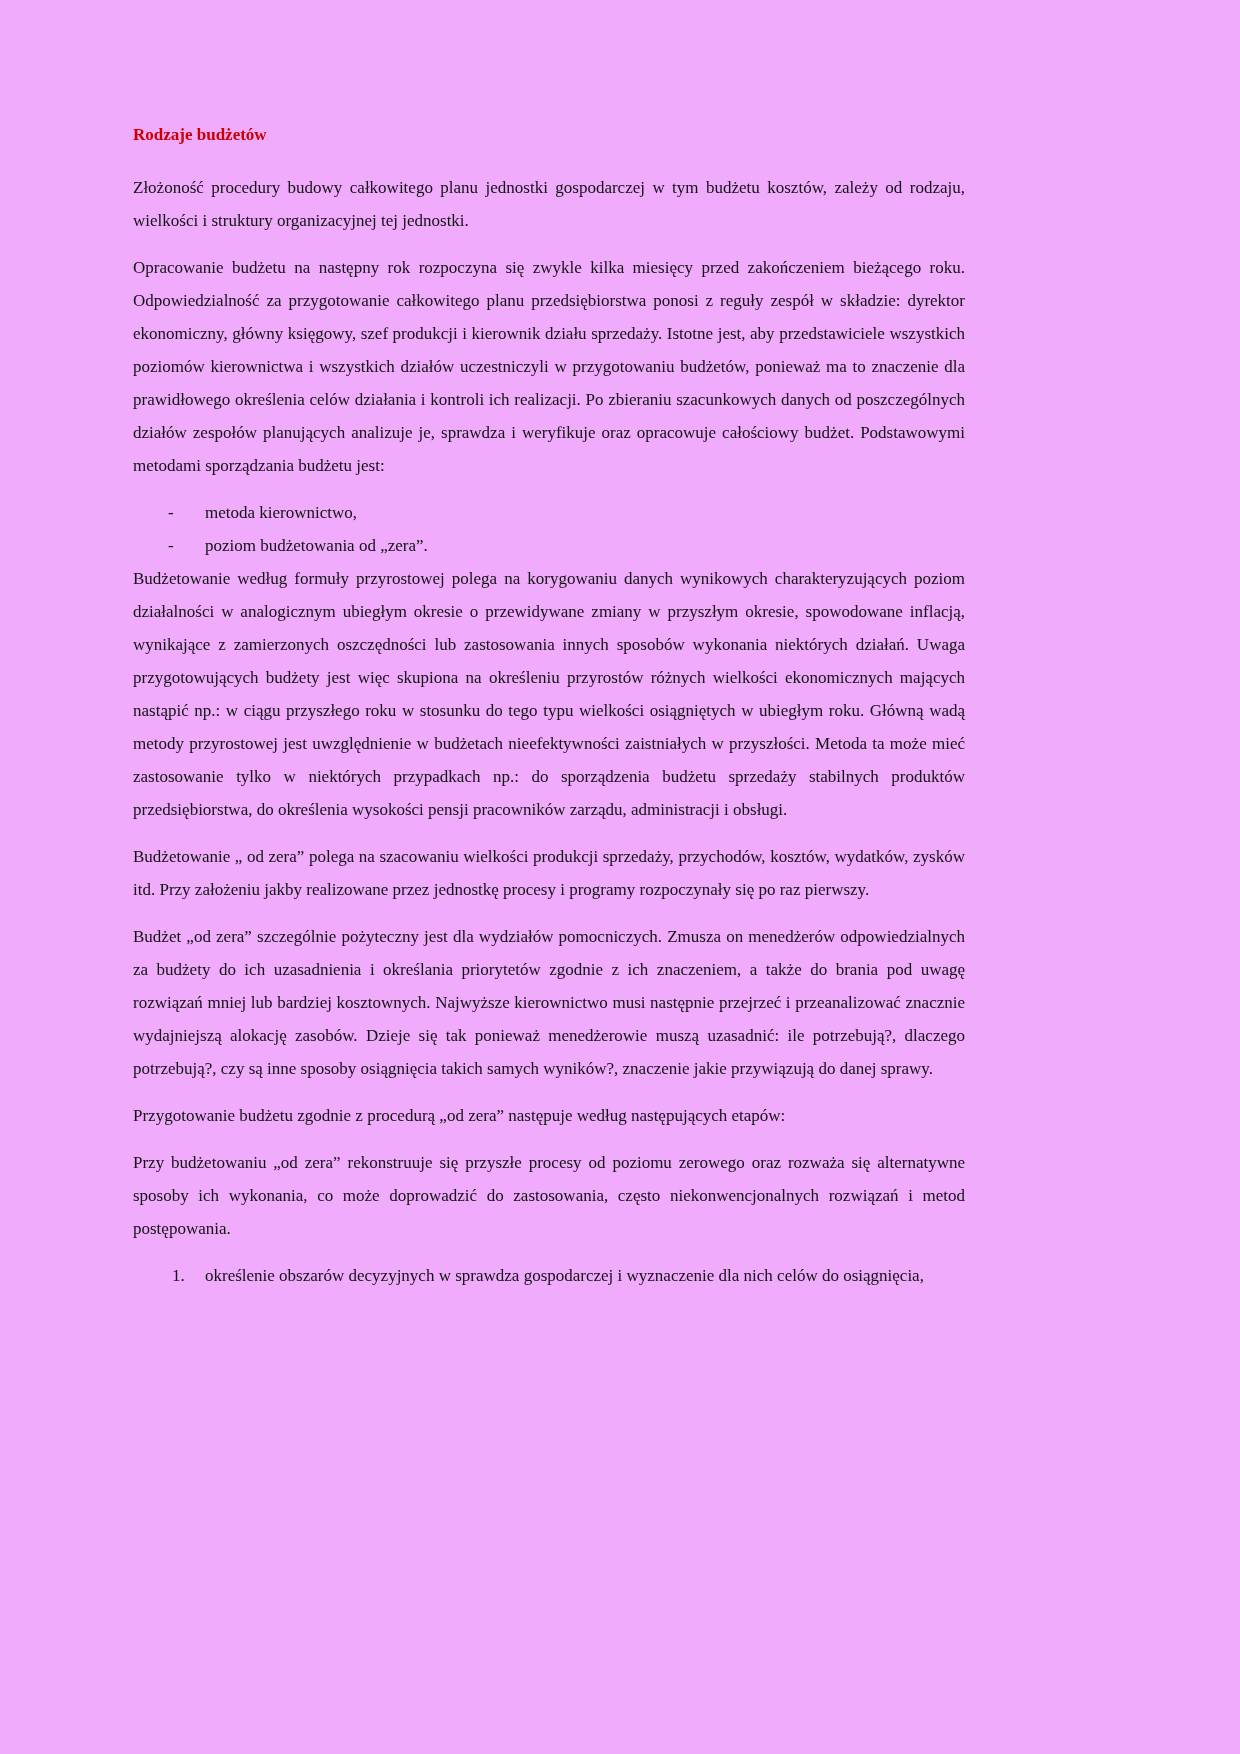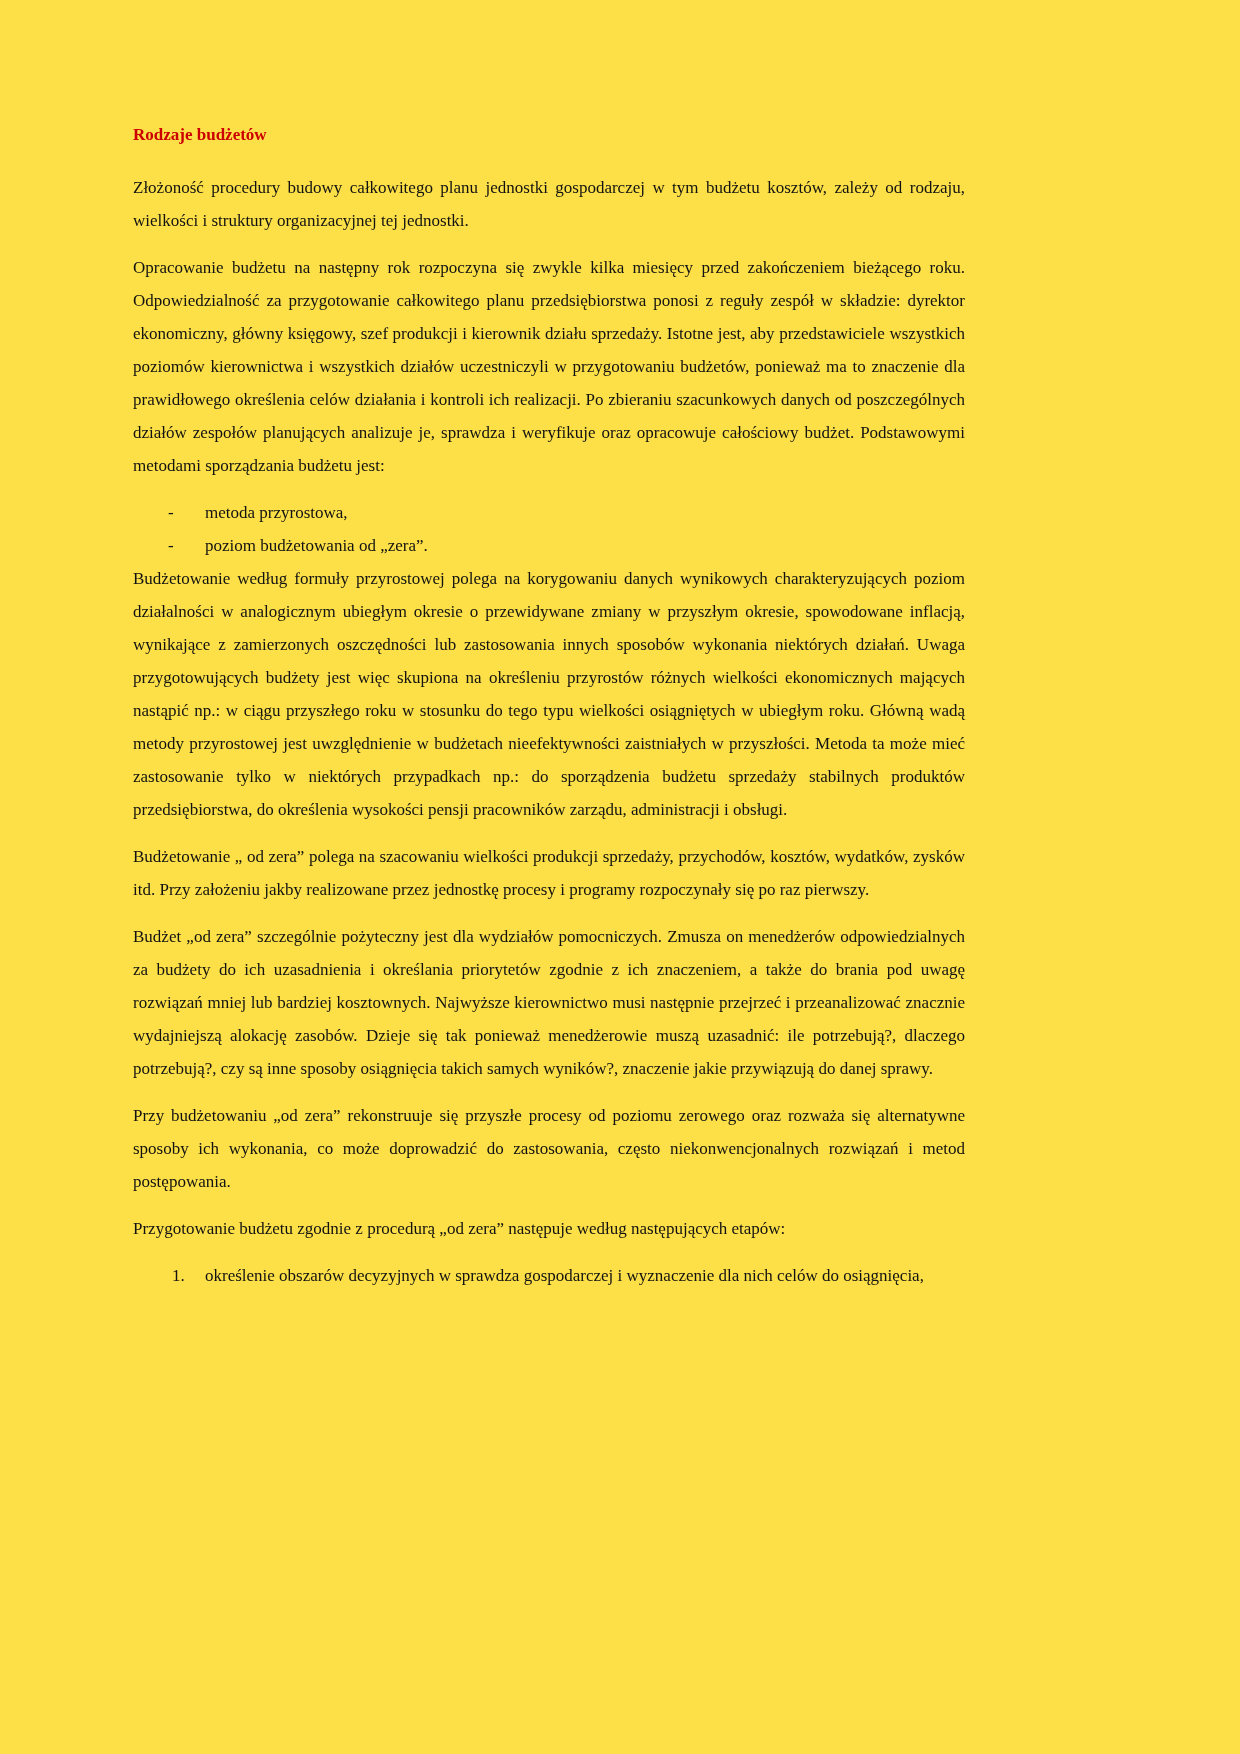--- a/index.html
+++ b/index.html
@@ -5,21 +5,21 @@
   html, body {
     margin: 0;
     padding: 0;
     background: #ffffff;
   }
   .page {
     position: relative;
     width: 1240px;
     height: 1754px;
     margin: 0 auto;
-    background: #fde047;
+    background: #f0abfc;
     box-sizing: border-box;
     padding: 118px 262px 60px 133px;
     font-family: "Liberation Serif", "DejaVu Serif", serif;
     font-size: 17px;
     line-height: 33px;
     color: #121212;
     overflow: hidden;
   }
   .doc-title {
     margin: 0 0 20px 0;
@@ -73,37 +73,37 @@
 
   <h1 class="doc-title">Rodzaje budżetów</h1>
 
   <p class="para">Złożoność procedury budowy całkowitego planu jednostki gospodarczej w tym budżetu kosztów, zależy od rodzaju, wielkości i struktury organizacyjnej tej jednostki.</p>
 
   <p class="para">Opracowanie budżetu na następny rok rozpoczyna się zwykle kilka miesięcy przed zakończeniem bieżącego roku. Odpowiedzialność za przygotowanie całkowitego planu przedsiębiorstwa ponosi z reguły zespół w składzie: dyrektor ekonomiczny, główny księgowy, szef produkcji i kierownik działu sprzedaży. Istotne jest, aby przedstawiciele wszystkich poziomów kierownictwa i wszystkich działów uczestniczyli w przygotowaniu budżetów, ponieważ ma to znaczenie dla prawidłowego określenia celów działania i kontroli ich realizacji. Po zbieraniu szacunkowych danych od poszczególnych działów zespołów planujących analizuje je, sprawdza i weryfikuje oraz opracowuje całościowy budżet. Podstawowymi metodami sporządzania budżetu jest:</p>
 
   <ul class="dash-list">
     <li class="li-row">
       <span class="marker">-</span>
-      <span class="li-text">metoda przyrostowa,</span>
+      <span class="li-text">metoda kierownictwo,</span>
     </li>
     <li class="li-row">
       <span class="marker">-</span>
       <span class="li-text">poziom budżetowania od „zera”.</span>
     </li>
   </ul>
 
   <p class="para">Budżetowanie według formuły przyrostowej polega na korygowaniu danych wynikowych charakteryzujących poziom działalności w analogicznym ubiegłym okresie o przewidywane zmiany w przyszłym okresie, spowodowane inflacją, wynikające z zamierzonych oszczędności lub zastosowania innych sposobów wykonania niektórych działań. Uwaga przygotowujących budżety jest więc skupiona na określeniu przyrostów różnych wielkości ekonomicznych mających nastąpić np.: w ciągu przyszłego roku w stosunku do tego typu wielkości osiągniętych w ubiegłym roku. Główną wadą metody przyrostowej jest uwzględnienie w budżetach nieefektywności zaistniałych w przyszłości. Metoda ta może mieć zastosowanie tylko w niektórych przypadkach np.: do sporządzenia budżetu sprzedaży stabilnych produktów przedsiębiorstwa, do określenia wysokości pensji pracowników zarządu, administracji i obsługi.</p>
 
   <p class="para">Budżetowanie „ od zera” polega na szacowaniu wielkości produkcji sprzedaży, przychodów, kosztów, wydatków, zysków itd. Przy założeniu jakby realizowane przez jednostkę procesy i programy rozpoczynały się po raz pierwszy.</p>
 
   <p class="para">Budżet „od zera” szczególnie pożyteczny jest dla wydziałów pomocniczych. Zmusza on menedżerów odpowiedzialnych za budżety do ich uzasadnienia i określania priorytetów zgodnie z ich znaczeniem, a także do brania pod uwagę rozwiązań mniej lub bardziej kosztownych. Najwyższe kierownictwo musi następnie przejrzeć i przeanalizować znacznie wydajniejszą alokację zasobów. Dzieje się tak ponieważ menedżerowie muszą uzasadnić: ile potrzebują?, dlaczego potrzebują?, czy są inne sposoby osiągnięcia takich samych wyników?, znaczenie jakie przywiązują do danej sprawy.</p>
 
+  <p class="para">Przygotowanie budżetu zgodnie z procedurą „od zera” następuje według następujących etapów:</p>
+
   <p class="para">Przy budżetowaniu „od zera” rekonstruuje się przyszłe procesy od poziomu zerowego oraz rozważa się alternatywne sposoby ich wykonania, co może doprowadzić do zastosowania, często niekonwencjonalnych rozwiązań i metod postępowania.</p>
-
-  <p class="para">Przygotowanie budżetu zgodnie z procedurą „od zera” następuje według następujących etapów:</p>
 
   <ol class="num-list">
     <li class="li-row">
       <span class="num">1.</span>
       <span class="li-text">określenie obszarów decyzyjnych w sprawdza gospodarczej i wyznaczenie dla nich celów do osiągnięcia,</span>
     </li>
   </ol>
 
 </div>
 

